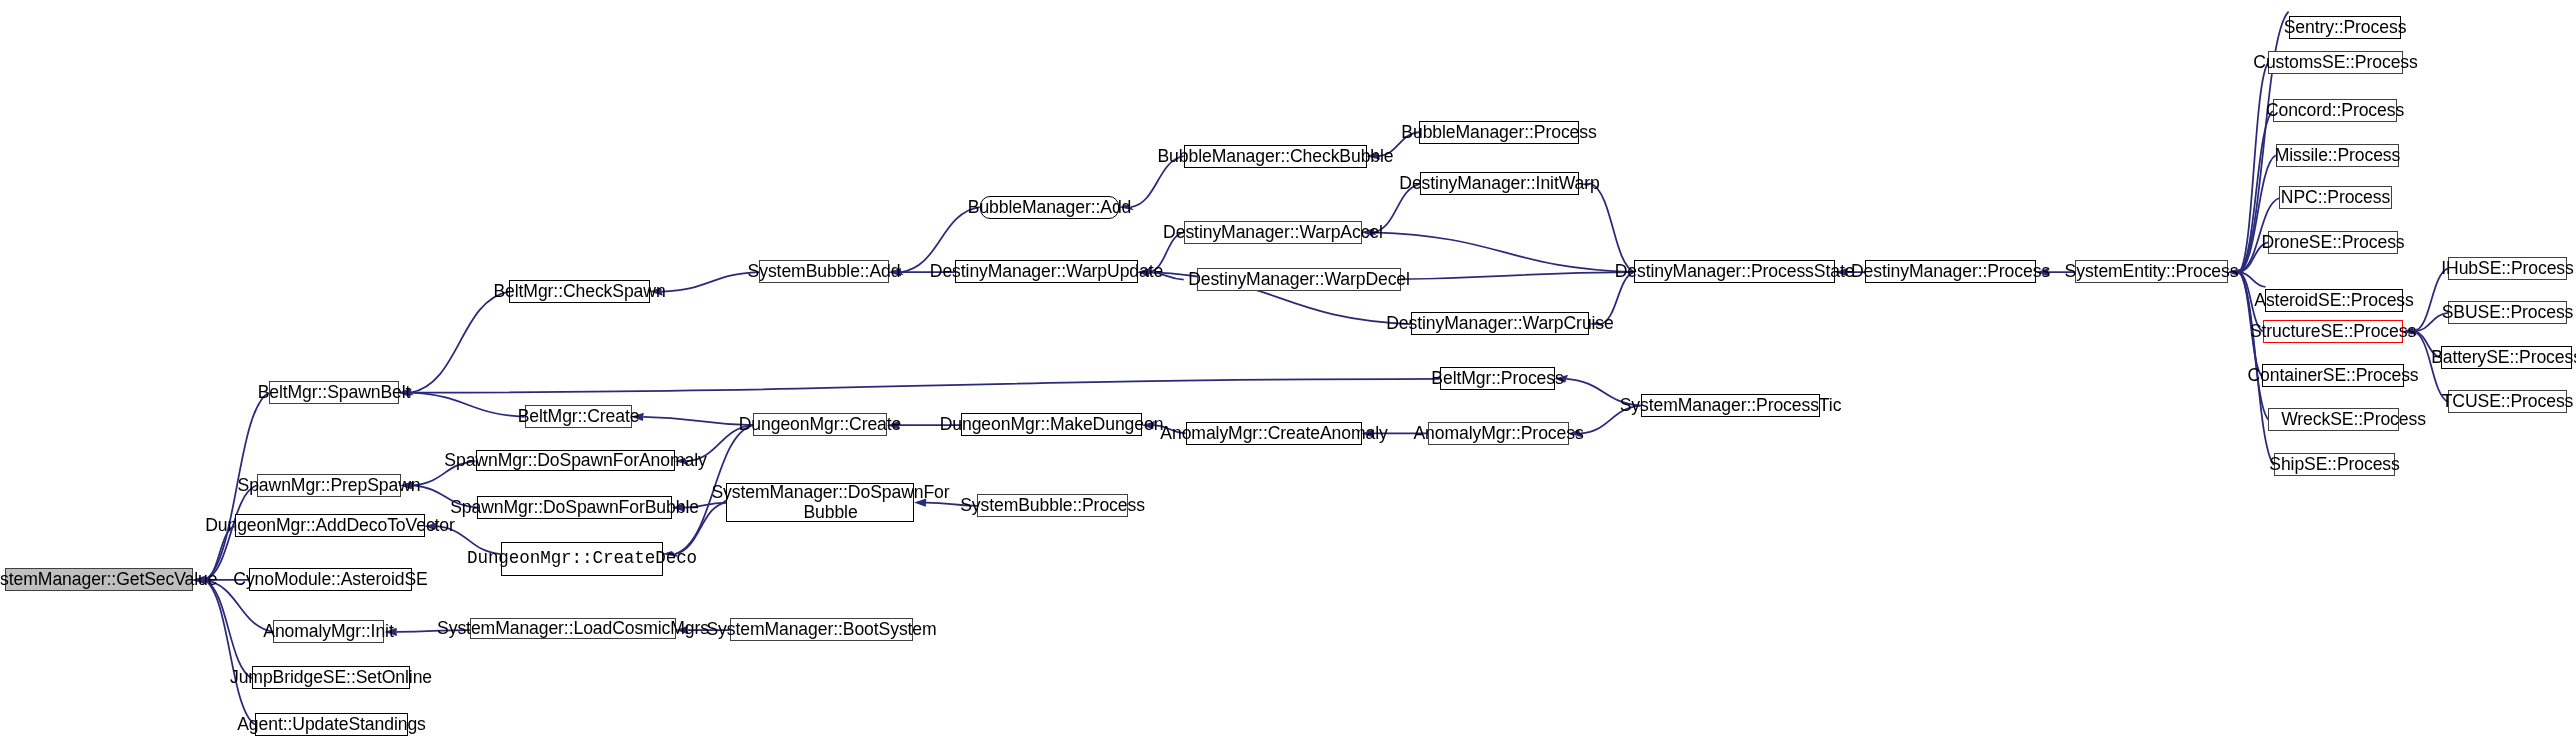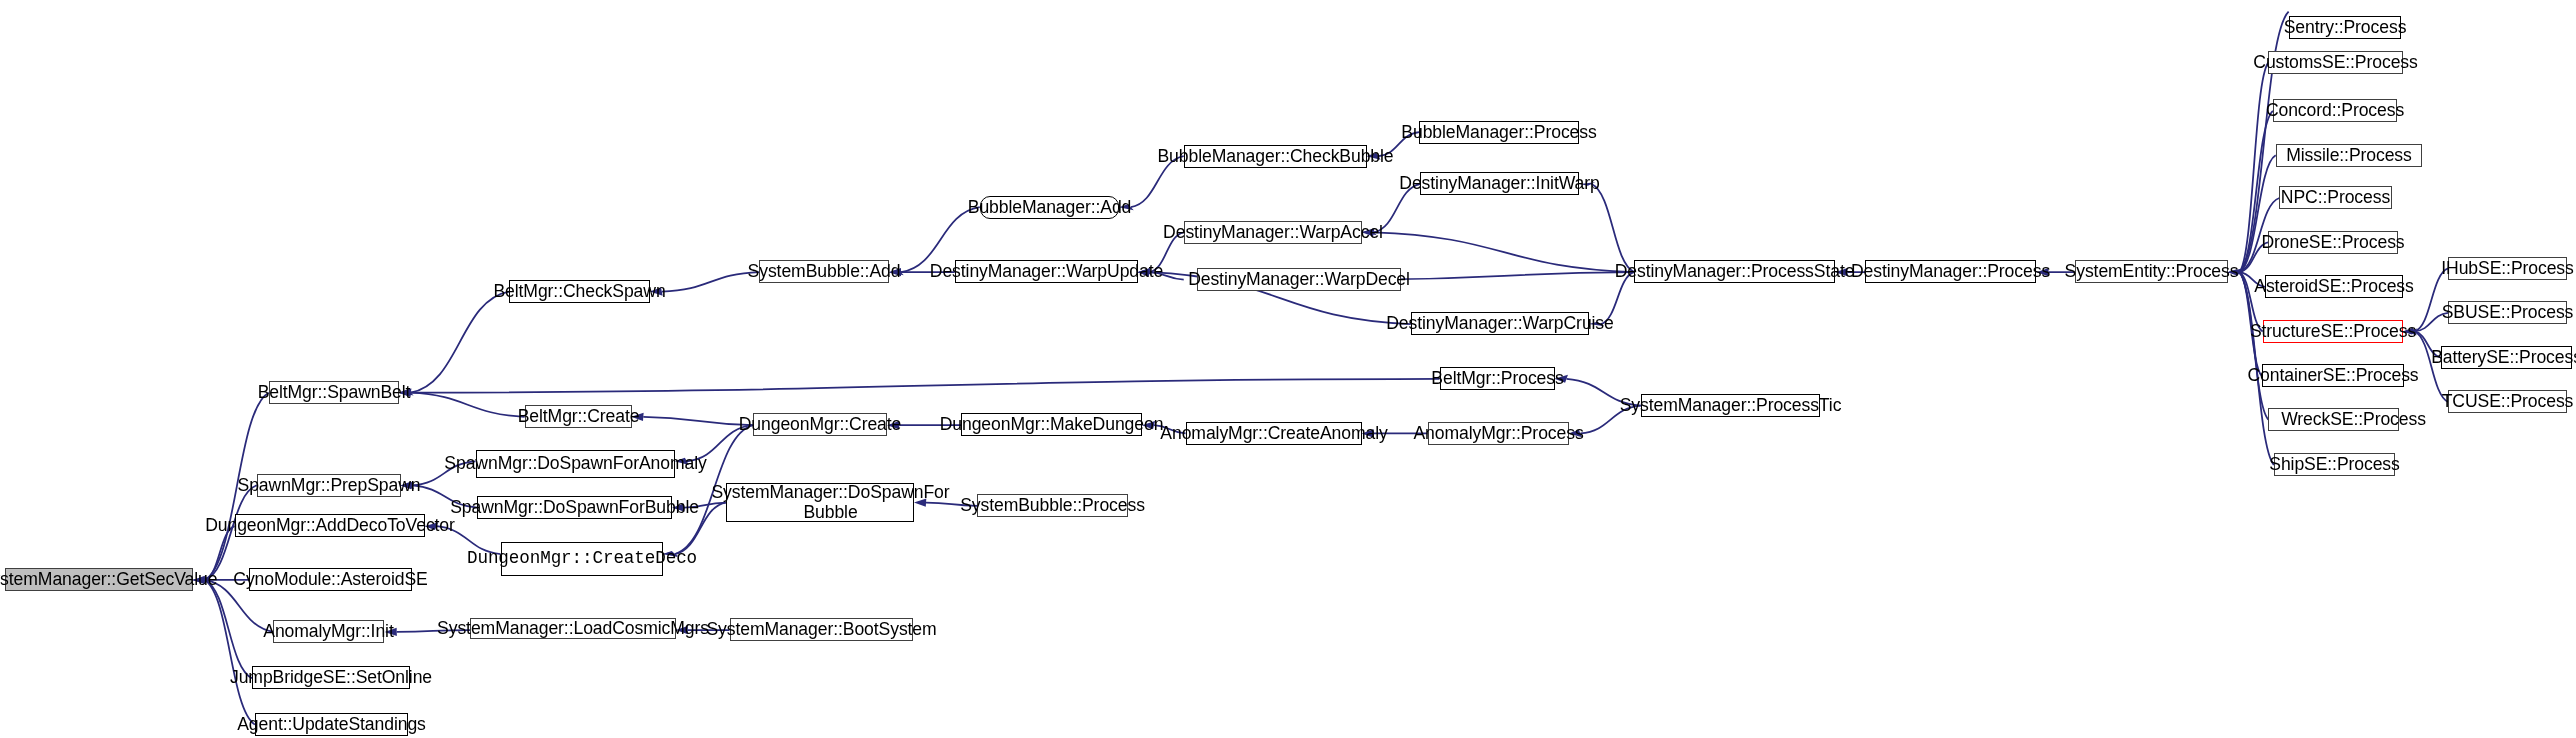--- a/index.html
+++ b/index.html
@@ -286,21 +286,21 @@
       <div class="node root" style="left: 4.6px; top: 568px; width: 188px; height: 23px;">SystemManager::GetSecValue</div>
       <div class="node thick" style="left: 269px; top: 381px; width: 130px; height: 23px;">BeltMgr::SpawnBelt</div>
       <div class="node thick" style="left: 257px; top: 474px; width: 144px; height: 23px;">SpawnMgr::PrepSpawn</div>
       <div class="node " style="left: 235px; top: 514px; width: 190px; height: 23px;">DungeonMgr::AddDecoToVector</div>
       <div class="node " style="left: 249px; top: 568px; width: 163px; height: 23px;">CynoModule::AsteroidSE</div>
       <div class="node thick" style="left: 273px; top: 620px; width: 111px; height: 23px;">AnomalyMgr::Init</div>
       <div class="node " style="left: 252px; top: 666px; width: 158px; height: 23px;">JumpBridgeSE::SetOnline</div>
       <div class="node " style="left: 255px; top: 713px; width: 153px; height: 23px;">Agent::UpdateStandings</div>
       <div class="node " style="left: 509px; top: 280px; width: 141px; height: 23px;">BeltMgr::CheckSpawn</div>
       <div class="node thick" style="left: 525px; top: 405px; width: 107px; height: 23px;">BeltMgr::Create</div>
-      <div class="node " style="left: 476px; top: 450px; width: 199px; height: 28px;">SpawnMgr::DoSpawnForAnomaly</div>
+      <div class="node " style="left: 476px; top: 450px; width: 199px; height: 21px;">SpawnMgr::DoSpawnForAnomaly</div>
       <div class="node " style="left: 477px; top: 496px; width: 195px; height: 23px;">SpawnMgr::DoSpawnForBubble</div>
       <div class="node " style="left: 501px; top: 542px; width: 162px; height: 34px; font-family: Liberation Mono, monospace;">DungeonMgr::CreateDeco</div>
       <div class="node thick" style="left: 759px; top: 260px; width: 130px; height: 23px;">SystemBubble::Add</div>
       <div class="node thick" style="left: 753px; top: 413px; width: 134px; height: 23px;">DungeonMgr::Create</div>
       <div class="node " style="left: 726px; top: 483px; width: 188px; height: 39px; padding-left: 21px;">SystemManager::DoSpawnFor
 Bubble</div>
       <div class="node thick" style="left: 470px; top: 618px; width: 206px; height: 21px;">SystemManager::LoadCosmicMgrs</div>
       <div class="node " style="left: 980px; top: 196px; width: 139px; height: 23px; border-radius: 10px;">BubbleManager::Add</div>
       <div class="node " style="left: 955px; top: 260px; width: 183px; height: 23px;">DestinyManager::WarpUpdate</div>
       <div class="node " style="left: 961px; top: 413px; width: 181px; height: 23px;">DungeonMgr::MakeDungeon</div>
@@ -315,24 +315,24 @@
       <div class="node " style="left: 1420px; top: 172px; width: 159px; height: 23px;">DestinyManager::InitWarp</div>
       <div class="node " style="left: 1440px; top: 367px; width: 115px; height: 23px;">BeltMgr::Process</div>
       <div class="node thick" style="left: 1428px; top: 422px; width: 141px; height: 23px;">AnomalyMgr::Process</div>
       <div class="node " style="left: 1634px; top: 260px; width: 201px; height: 23px;">DestinyManager::ProcessState</div>
       <div class="node " style="left: 1641px; top: 394px; width: 179px; height: 23px;">SystemManager::ProcessTic</div>
       <div class="node " style="left: 1865px; top: 260px; width: 171px; height: 23px;">DestinyManager::Process</div>
       <div class="node thick" style="left: 2075px; top: 260px; width: 153px; height: 23px;">SystemEntity::Process</div>
       <div class="node " style="left: 2289px; top: 16px; width: 112px; height: 23px;">Sentry::Process</div>
       <div class="node thick" style="left: 2268px; top: 51px; width: 135px; height: 23px;">CustomsSE::Process</div>
       <div class="node thick" style="left: 2273px; top: 99px; width: 124px; height: 23px;">Concord::Process</div>
-      <div class="node thick" style="left: 2276px; top: 144px; width: 146px; height: 23px;">Missile::Process</div>
+      <div class="node thick" style="left: 2276px; top: 144px; width: 123px; height: 23px;">Missile::Process</div>
       <div class="node thick" style="left: 2279px; top: 186px; width: 113px; height: 23px;">NPC::Process</div>
       <div class="node thick" style="left: 2268px; top: 231px; width: 130px; height: 23px;">DroneSE::Process</div>
-      <div class="node " style="left: 2265px; top: 275px; width: 138px; height: 23px;">AsteroidSE::Process</div>
+      <div class="node " style="left: 2265px; top: 289px; width: 138px; height: 23px;">AsteroidSE::Process</div>
       <div class="node highlight" style="left: 2263px; top: 320px; width: 140px; height: 23px;">StructureSE::Process</div>
       <div class="node " style="left: 2262px; top: 364px; width: 142px; height: 23px;">ContainerSE::Process</div>
       <div class="node thick" style="left: 2268px; top: 408px; width: 131px; height: 23px; padding-left: 40px;">WreckSE::Process</div>
       <div class="node thick" style="left: 2274px; top: 453px; width: 121px; height: 23px;">ShipSE::Process</div>
       <div class="node thick" style="left: 2448px; top: 257px; width: 119px; height: 23px;">IHubSE::Process</div>
       <div class="node thick" style="left: 2448px; top: 301px; width: 119px; height: 23px;">SBUSE::Process</div>
       <div class="node " style="left: 2441px; top: 346px; width: 131px; height: 23px;">BatterySE::Process</div>
       <div class="node thick" style="left: 2448px; top: 390px; width: 119px; height: 23px;">TCUSE::Process</div>
     </div>
 </div>

